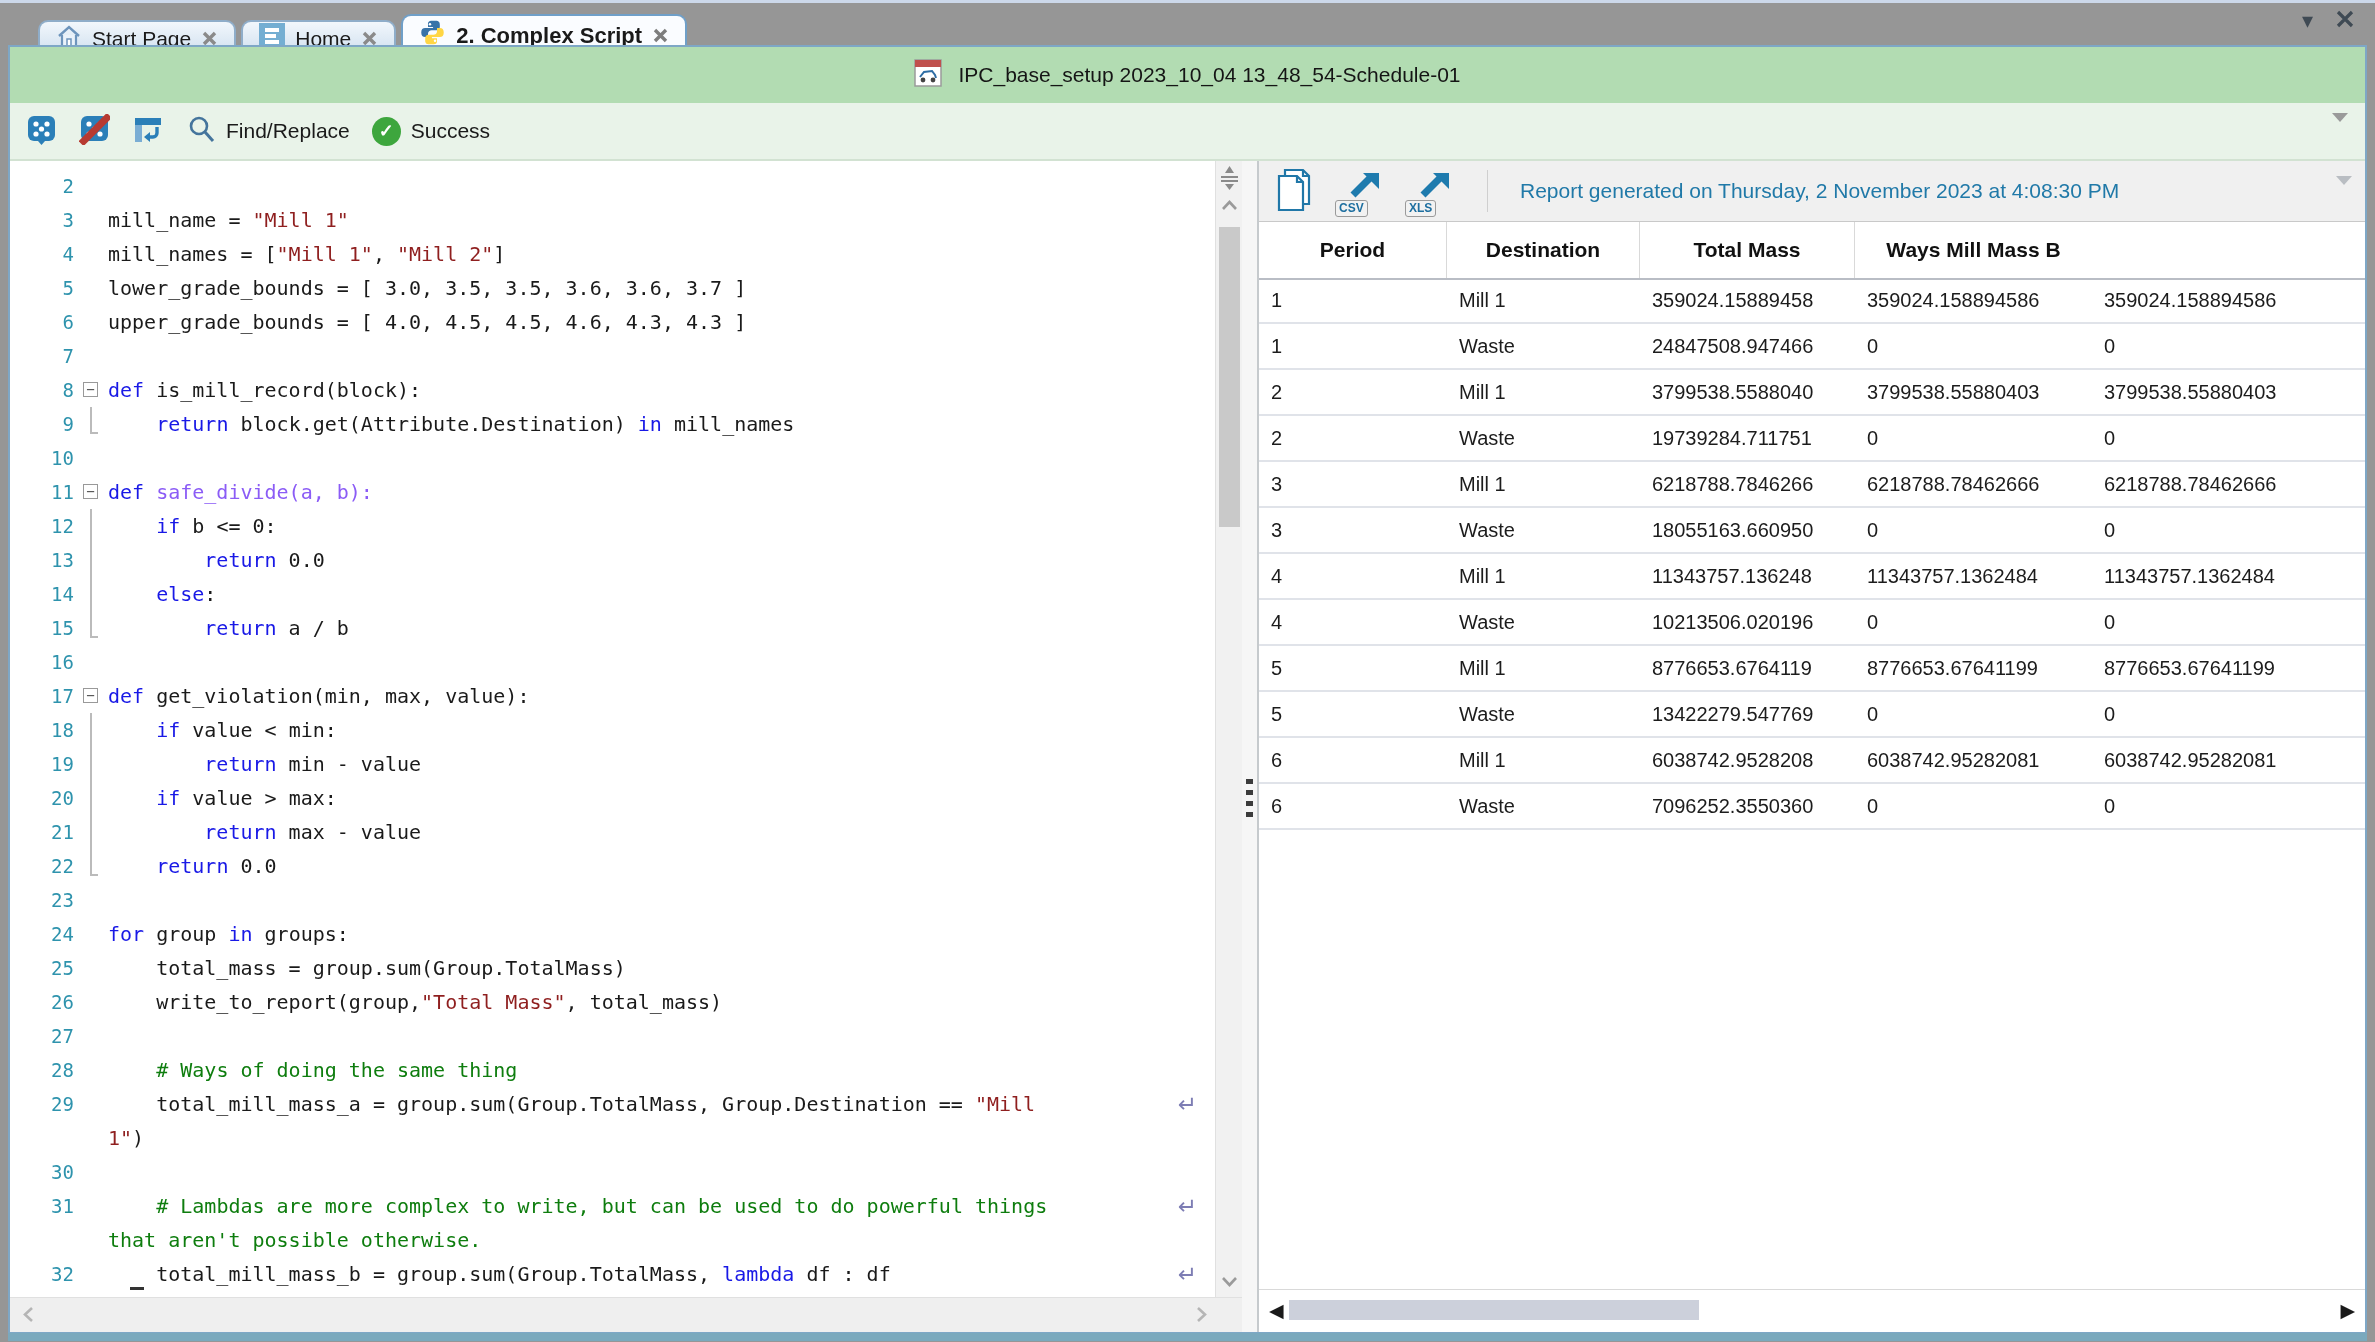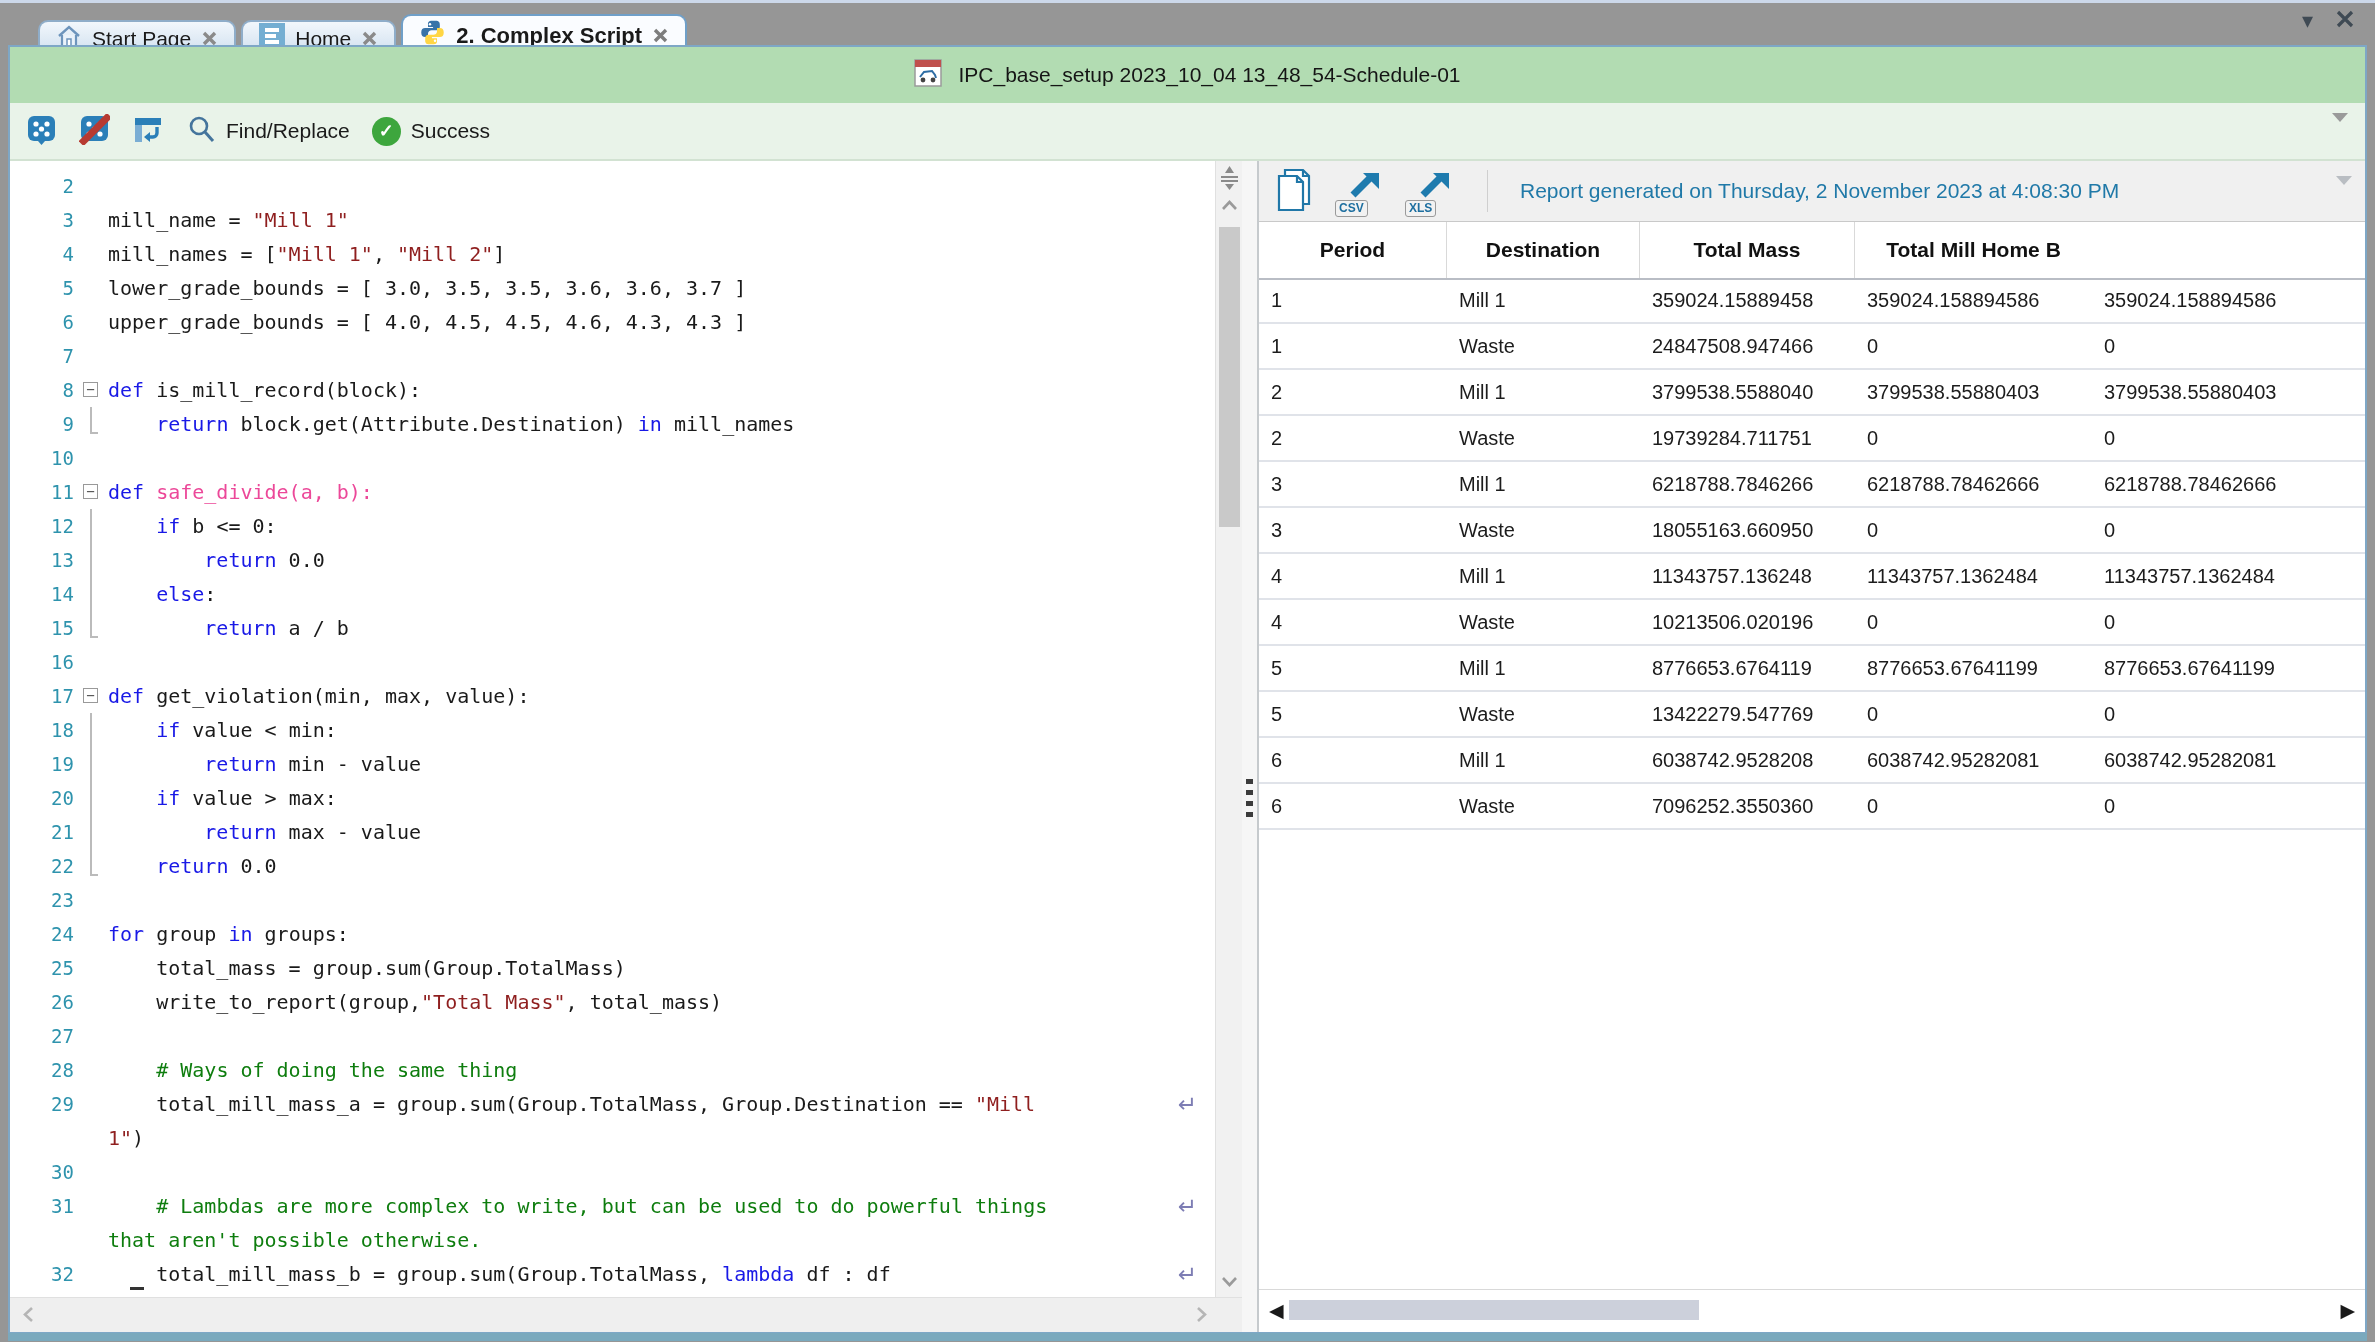--- a/index.html
+++ b/index.html
@@ -250,21 +250,21 @@
             <div class="crow">
               <span class="lnum">10</span>
               <span class="gut"></span>
               <span class="ctext"></span>
             </div>
             <div class="crow">
               <span class="lnum">11</span>
               <span class="gut">
                 <span class="foldbox">−</span>
               </span>
-              <span class="ctext"><span style="color: rgb(25, 25, 230);">def</span><span style="color: #ec4899;"> safe_divide(a, b):</span></span>
+              <span class="ctext"><span style="color: rgb(25, 25, 230);">def</span><span style="color: #8b5cf6;"> safe_divide(a, b):</span></span>
             </div>
             <div class="crow">
               <span class="lnum">12</span>
               <span class="gut">
                 <span class="bline"></span>
               </span>
               <span class="ctext"><span style="color: rgb(26, 26, 26);">    </span><span style="color: rgb(25, 25, 230);">if</span><span style="color: rgb(26, 26, 26);"> b &lt;= 0:</span></span>
             </div>
             <div class="crow">
               <span class="lnum">13</span>
@@ -469,21 +469,21 @@
             <span class="chip">XLS</span>
           </span>
           <span class="rsep"></span>
           <span class="gentext">Report generated on Thursday, 2 November 2023 at 4:08:30 PM</span>
           <span class="pinicon light rpin"><span class="bar"></span><span class="tri"></span></span>
         </div>
         <div class="thead">
             <div class="hcell">Period</div>
             <div class="hcell">Destination</div>
             <div class="hcell">Total Mass</div>
-            <div class="hcell">Total Mill Home B</div>
+            <div class="hcell">Ways Mill Mass B</div>
           </div>
         <div class="tbody">
             <div class="trow">
               <div class="tcell">1</div>
               <div class="tcell">Mill 1</div>
               <div class="tcell">359024.15889458</div>
               <div class="tcell">359024.158894586</div>
               <div class="tcell">359024.158894586</div>
             </div>
             <div class="trow">

